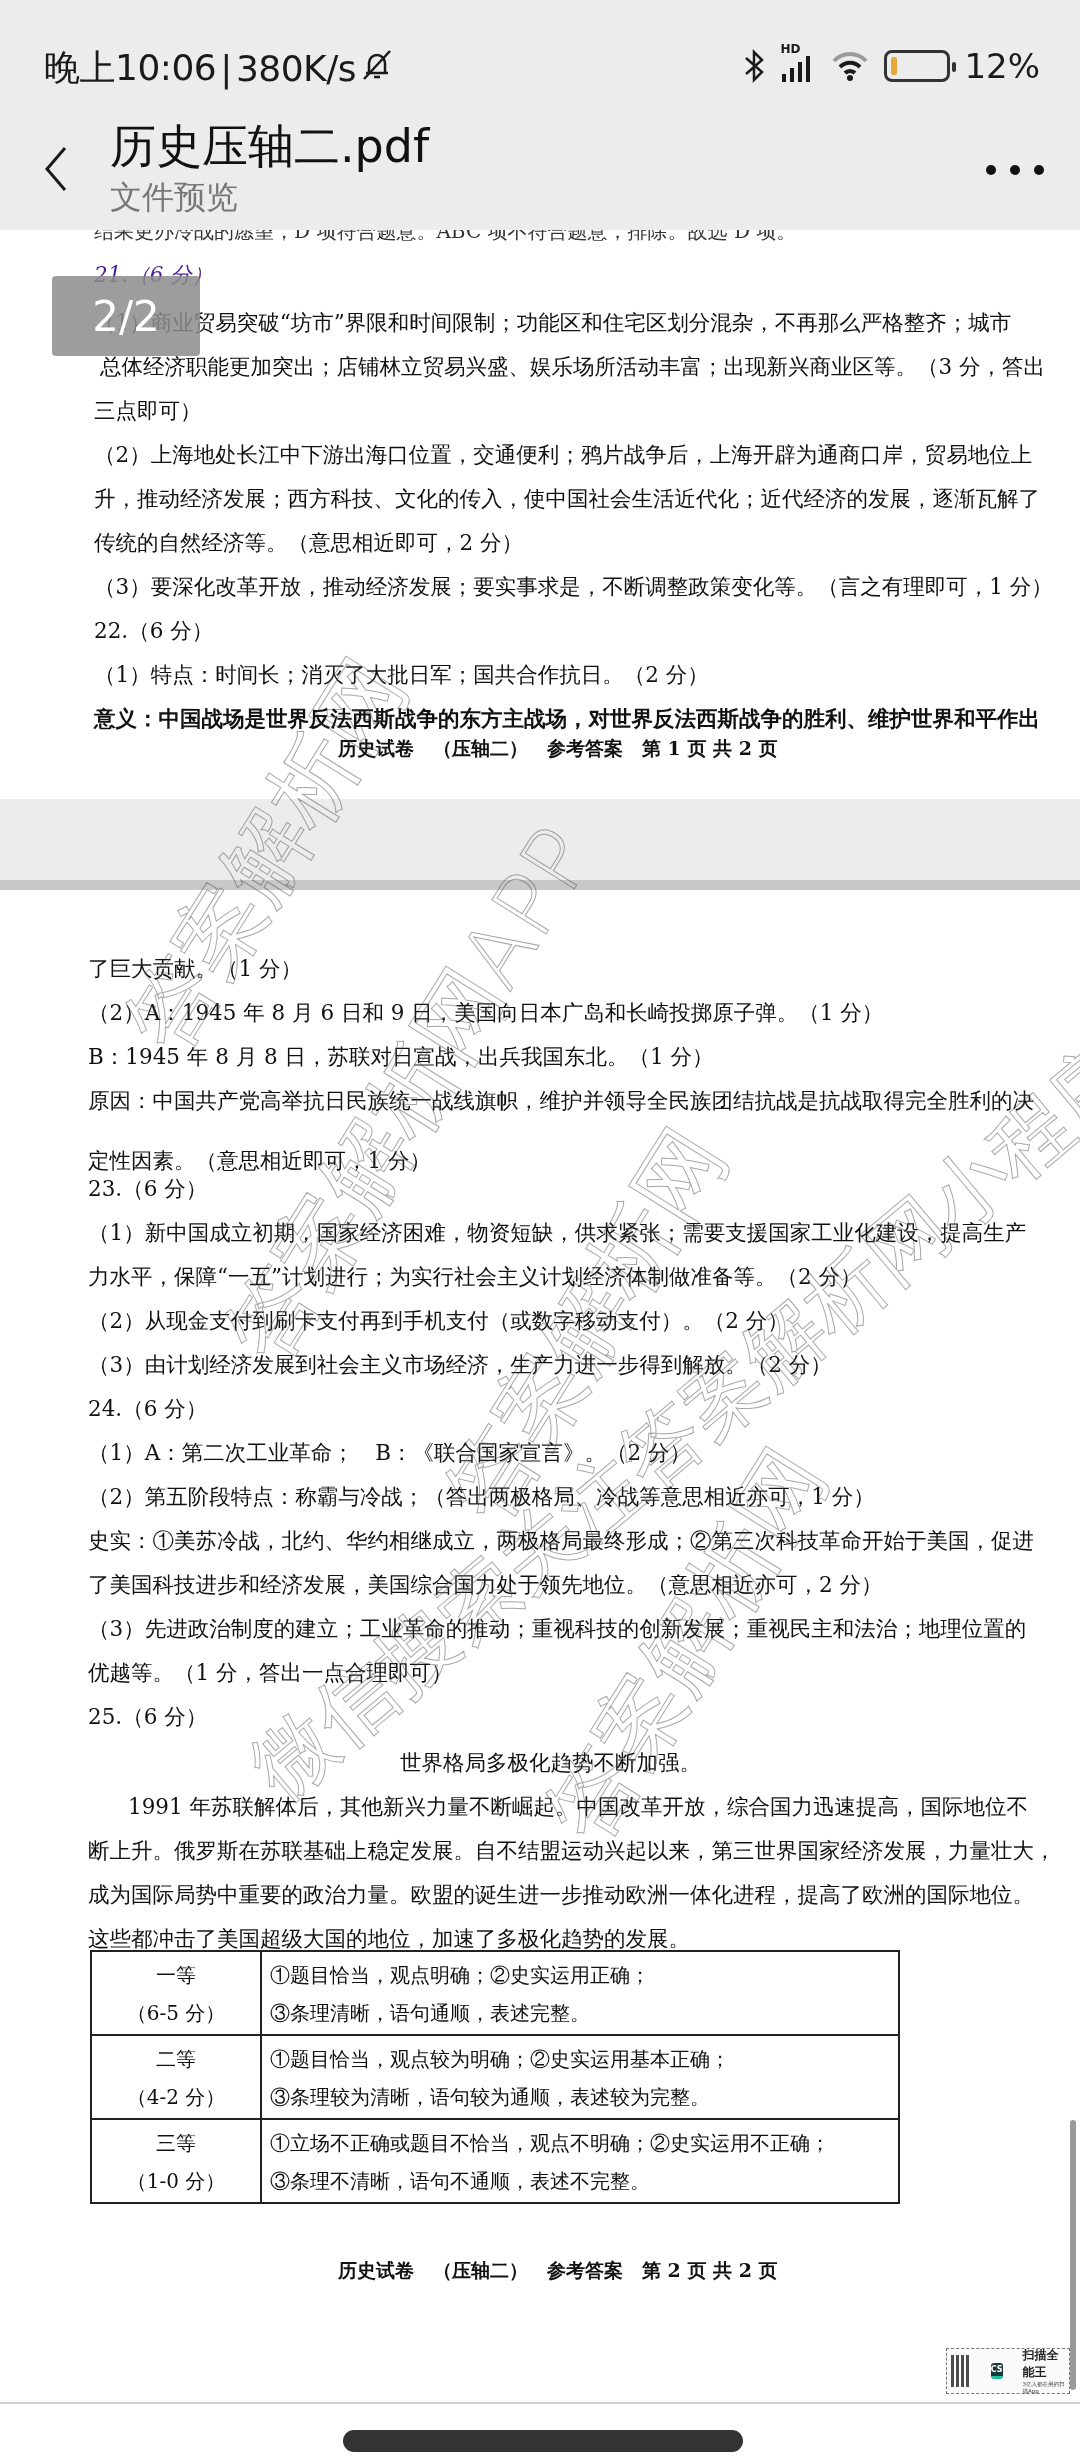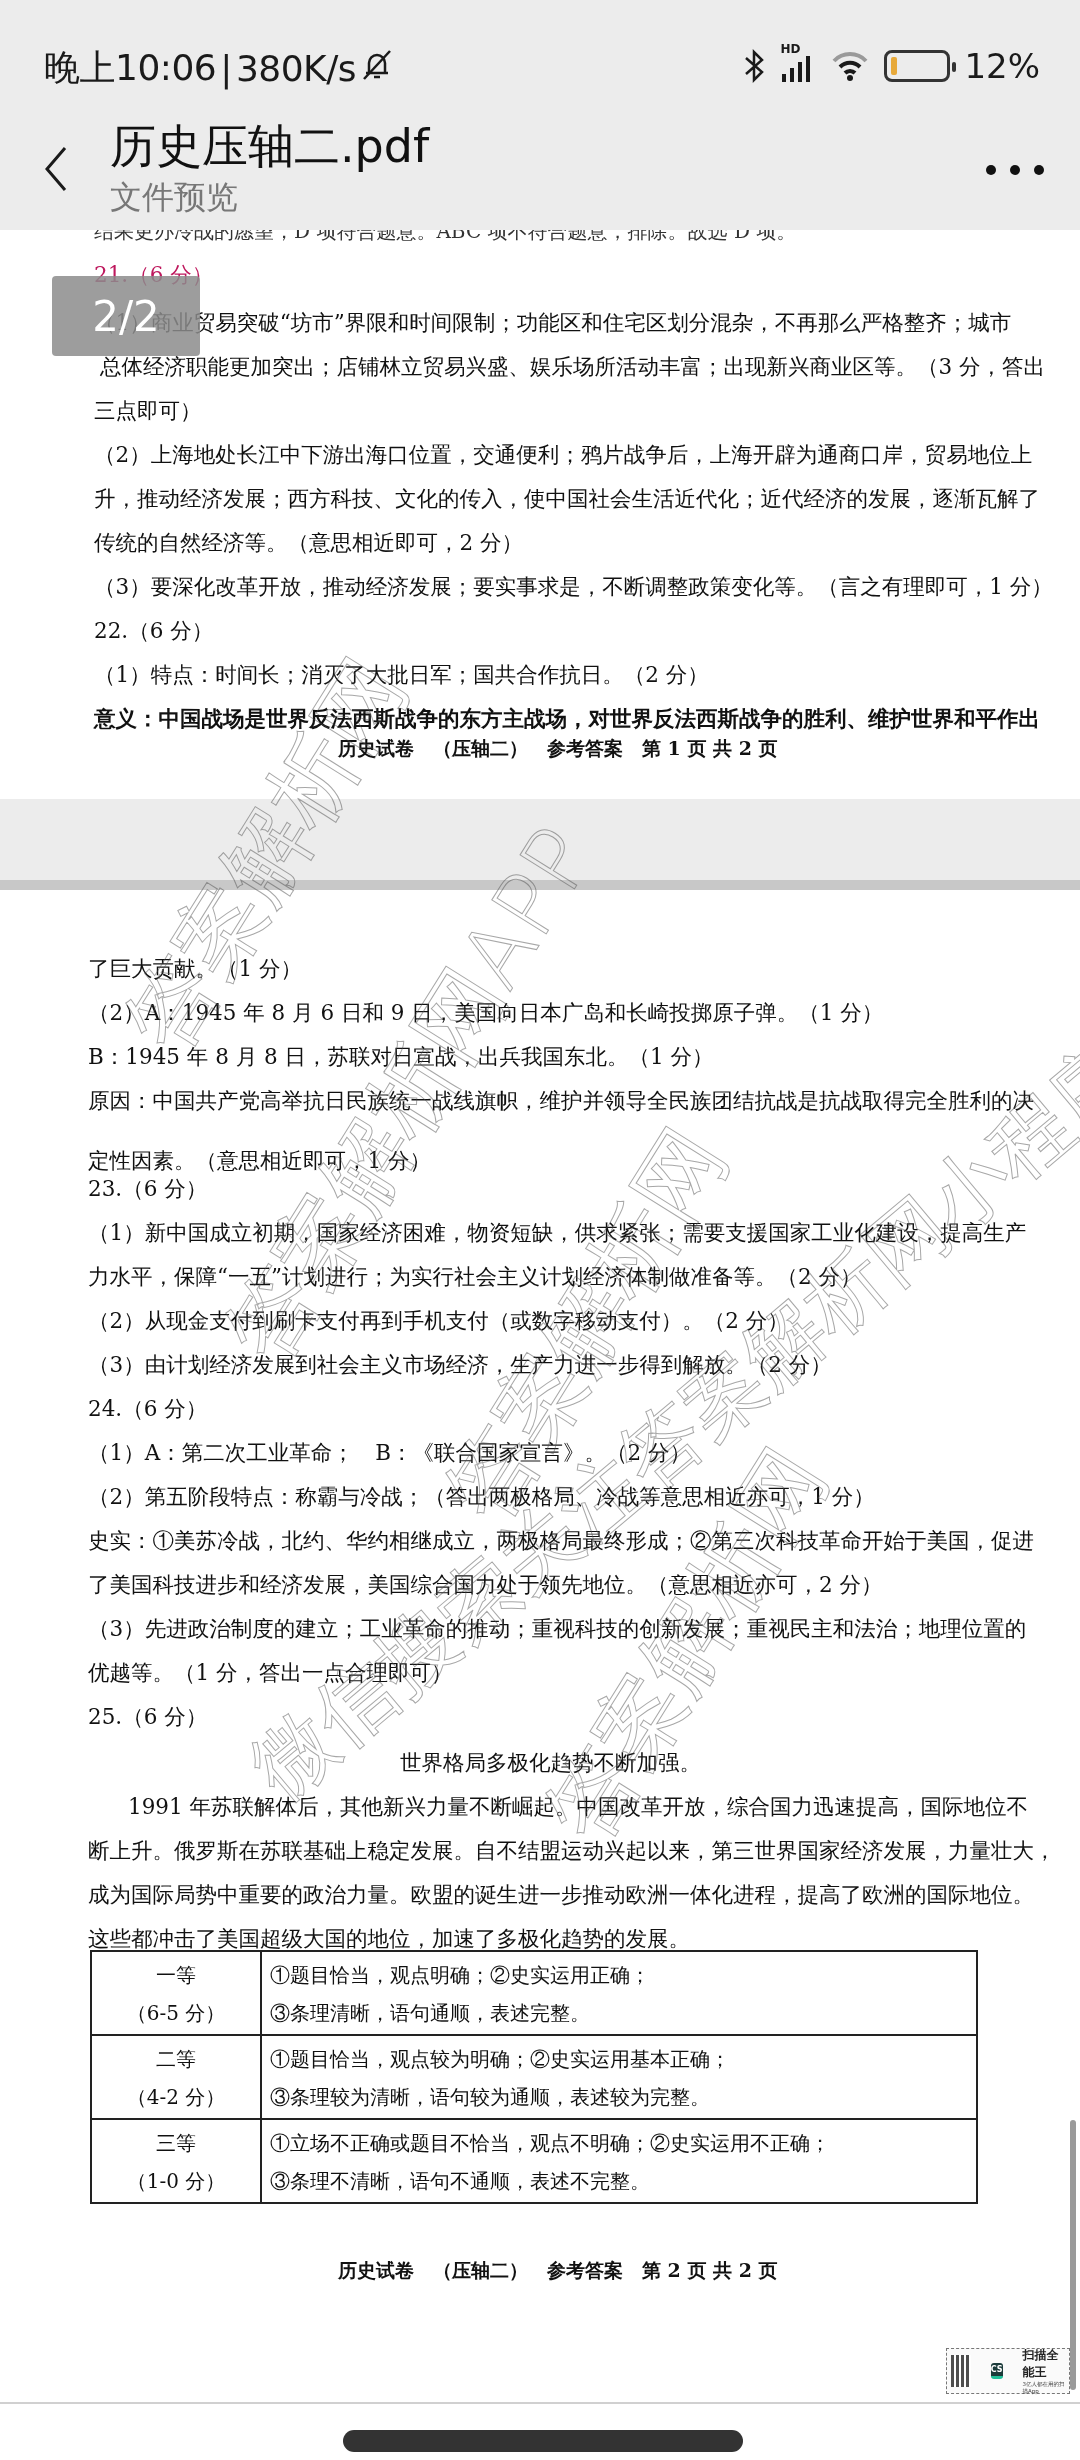--- a/index.html
+++ b/index.html
@@ -42,21 +42,21 @@
       #222; opacity: 0.8; }
   .cs-logo { width: 16px; height: 16px; background: #1b3b3a; border-radius: 3px; color: #fff; font-size: 8px; display: flex; align-items: center; justify-content: center; font-family: "DejaVu Sans", sans-serif; font-weight: bold; border-bottom: 3px solid #21c19a; }
   .cs-text { display: flex; flex-direction: column; font-family: "DejaVu Sans", sans-serif; }
   .cs-name { font-size: 12px; color: #222; font-weight: bold; }
   .cs-tag { font-size: 5.5px; color: #444; }
 
   
   .page-indicator { position: absolute; left: 52px; top: 276px; width: 148px; height: 80px; background: rgba(140,140,140,0.85); border-radius: 4px; color: #fff; font-size: 42px; display: flex; align-items: center; justify-content: center; font-family: "DejaVu Sans", sans-serif; }
 
   
-  .rubric { position: absolute; left: 90px; top: 1060px; width: 888px; border-collapse: collapse; font-size: 20px; }
+  .rubric { position: absolute; left: 90px; top: 1060px; width: 810px; border-collapse: collapse; font-size: 20px; }
   .rubric td { border: 2px solid #222; vertical-align: top; padding: 2px 8px; }
   .rubric td.grade { width: 170px; text-align: center; line-height: 38px; padding-top: 4px; }
   .rubric td.desc { line-height: 38px; padding-top: 4px; }
 
   
   .wm { position: absolute; font-family: "DejaVu Sans", sans-serif; color: rgba(90,90,90,0.55); font-size: 88px; font-weight: 200; white-space: nowrap; transform-origin: left top; pointer-events: none; -webkit-text-stroke: 1px rgba(80,80,80,0.5); color: transparent; }
 
   .scrollbar { position: absolute; right: 4px; top: 2120px; width: 6px; height: 270px; background: #9a9a9a; border-radius: 3px; }
 </style>
 </head>
@@ -116,21 +116,21 @@
   <div class="more-btn">
     <span></span>
     <span></span>
     <span></span>
   </div>
 </div>
 
 <div class="page page1">
   <div class="doc" style="top:0;">
     <div class="line" style="left:94px;top:-12px;font-size:20px;color:#333;">结果更办冷战的愿望，D 项符合题意。ABC 项不符合题意，排除。故选 D 项。</div>
-    <div class="line" style="left:94px;top:30px;color:#be185d;">21.（6 分）</div>
+    <div class="line" style="left:94px;top:30px;color:#4c1d95;font-style:italic;">21.（6 分）</div>
     <div class="line" style="left:94px;top:78px;">（1）商业贸易突破“坊市”界限和时间限制；功能区和住宅区划分混杂，不再那么严格整齐；城市</div>
     <div class="line" style="left:100px;top:122px;">总体经济职能更加突出；店铺林立贸易兴盛、娱乐场所活动丰富；出现新兴商业区等。（3 分，答出</div>
     <div class="line" style="left:94px;top:166px;">三点即可）</div>
     <div class="line" style="left:94px;top:210px;">（2）上海地处长江中下游出海口位置，交通便利；鸦片战争后，上海开辟为通商口岸，贸易地位上</div>
     <div class="line" style="left:94px;top:254px;">升，推动经济发展；西方科技、文化的传入，使中国社会生活近代化；近代经济的发展，逐渐瓦解了</div>
     <div class="line" style="left:94px;top:298px;">传统的自然经济等。（意思相近即可，2 分）</div>
     <div class="line" style="left:94px;top:342px;">（3）要深化改革开放，推动经济发展；要实事求是，不断调整政策变化等。（言之有理即可，1 分）</div>
     <div class="line" style="left:94px;top:386px;">22.（6 分）</div>
     <div class="line" style="left:94px;top:430px;">（1）特点：时间长；消灭了大批日军；国共合作抗日。（2 分）</div>
     <div class="line bold" style="left:94px;top:474px;">意义：中国战场是世界反法西斯战争的东方主战场，对世界反法西斯战争的胜利、维护世界和平作出</div>

